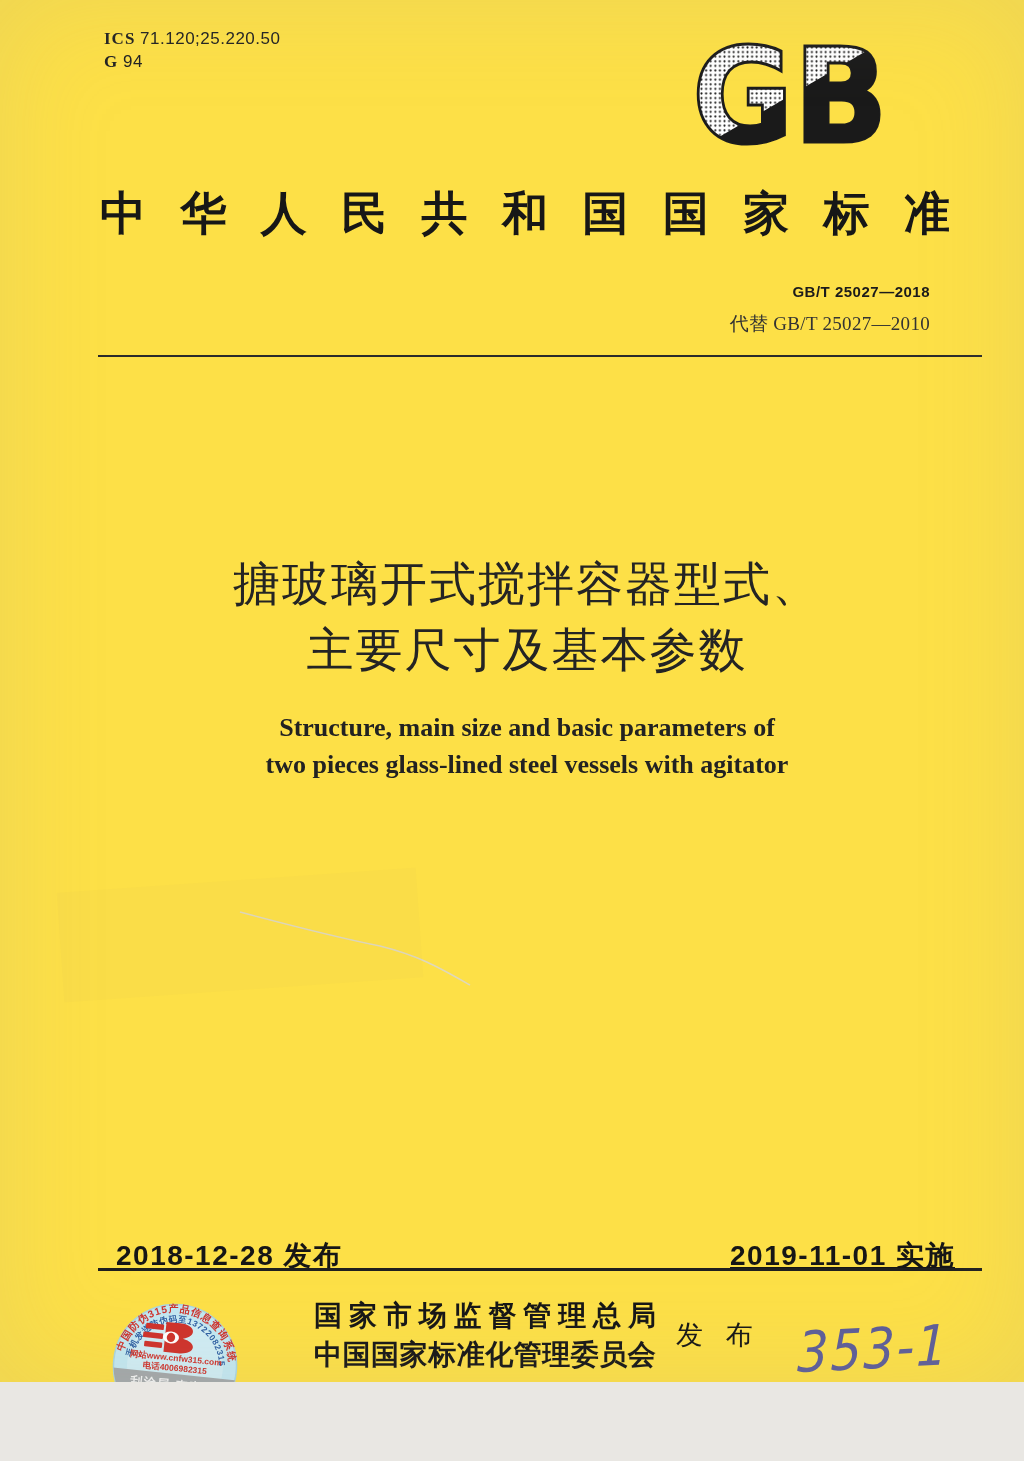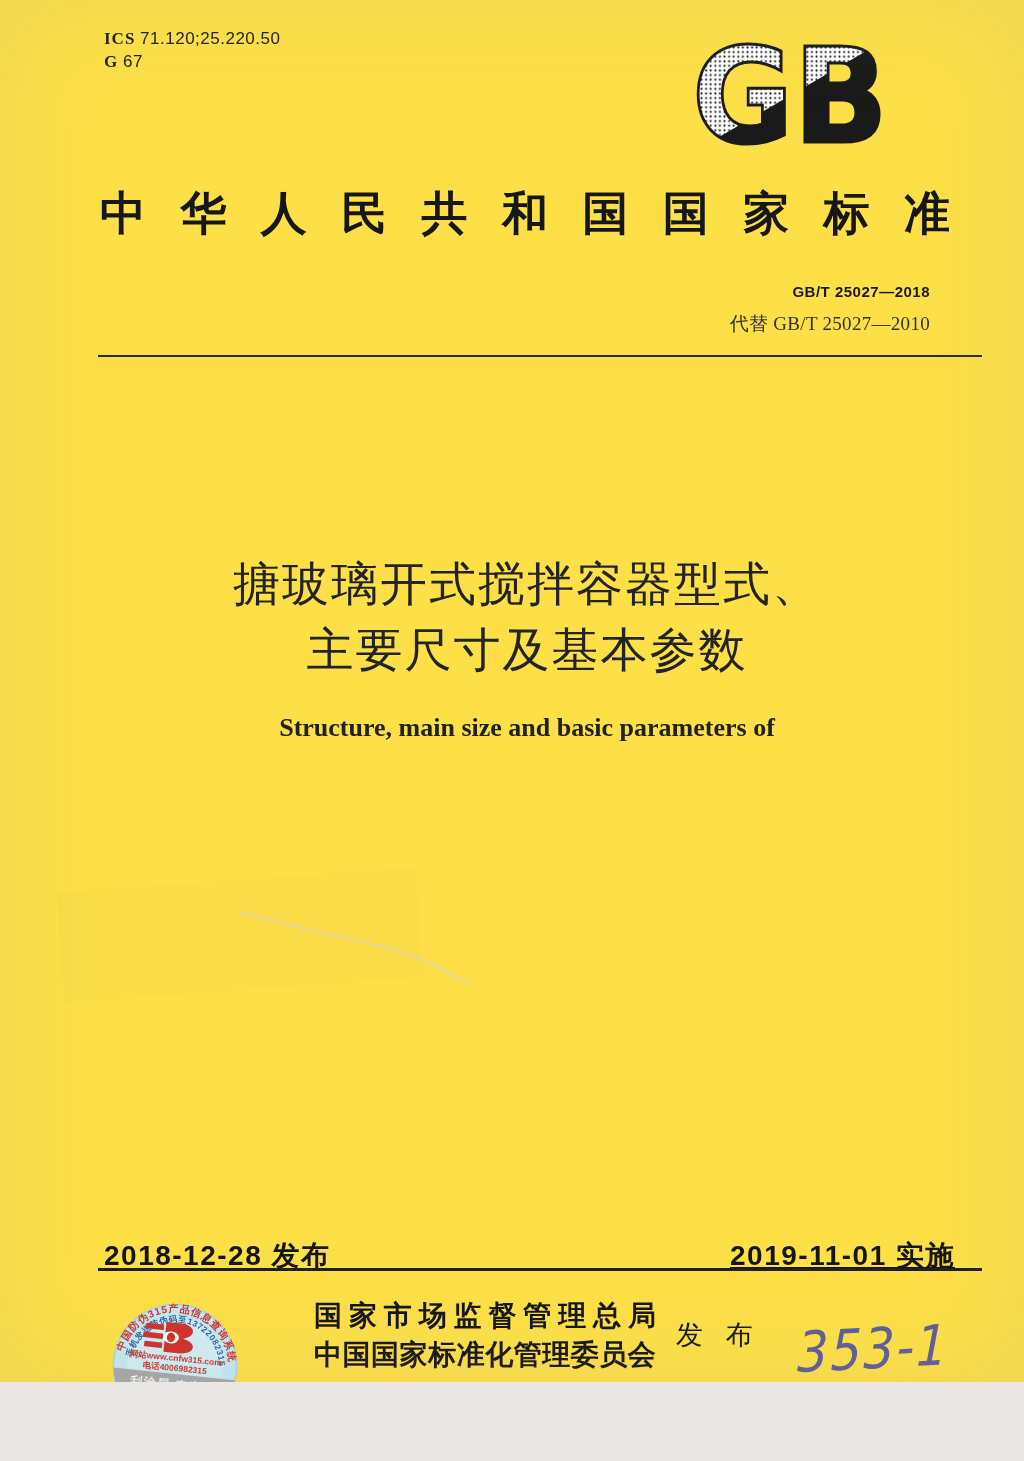--- a/index.html
+++ b/index.html
@@ -34,21 +34,21 @@
   .rule-top{top:355px;height:2px;}
   .rule-bottom{top:1268px;height:3px;background:#1f1f1f;}
 
   .center-col{left:30px;width:994px;text-align:center;}
   .title-zh{font-weight:normal;font-size:47px;letter-spacing:2px;color:#242424;}
   .title-zh.l1{top:553px;}
   .title-zh.l2{top:619px;}
   .title-en{top:709px;font-family:"Liberation Serif","DejaVu Serif",serif;
     font-weight:bold;font-size:26px;line-height:37px;color:#222;}
 
-  .date{top:1237px;font-size:28px;font-weight:bold;letter-spacing:1.5px;color:#161616;}
+  .date{top:1237px;font-size:28px;font-weight:bold;letter-spacing:1.5px;color:#161616;margin-left:12px;}
   .date.issue{left:104px;}
   .date.impl{right:69px;text-decoration:underline;}
 
   .publisher{left:314px;top:1297px;width:342px;
     font-family:"Liberation Serif","DejaVu Serif",serif;
     font-weight:bold;font-size:28px;color:#161616;}
   .publisher .line{height:39px;}
   .publish-label{left:676px;top:1317px;
     font-family:"Liberation Serif","DejaVu Serif",serif;
     font-weight:normal;font-size:27px;color:#161616;word-spacing:16px;}
@@ -69,21 +69,21 @@
 
 <div class="page">
 
   <div class="abs ics">
     <div>
       <span class="lbl">ICS</span>
       <span class="code">71.120;25.220.50</span>
     </div>
     <div>
       <span class="lbl">G</span>
-      <span class="code">67</span>
+      <span class="code">94</span>
     </div>
   </div>
 
   <svg class="abs" style="left:690px;top:36px;" width="202" height="118" viewBox="0 0 202 118">
     <defs>
       <pattern id="gbdots" width="4.6" height="4.6" patternUnits="userSpaceOnUse">
         <rect width="4.6" height="4.6" fill="#ffffff"></rect>
         <circle cx="2.3" cy="2.3" r="1.05" fill="#1c1c1c"></circle>
       </pattern>
       <clipPath id="gbdiag">
@@ -112,20 +112,21 @@
 
   <div class="abs std-num">GB/T 25027—2018</div>
   <div class="abs replaces">代替 GB/T 25027—2010</div>
 
   <div class="abs rule rule-top"></div>
 
   <div class="abs center-col title-zh l1">搪玻璃开式搅拌容器型式、</div>
   <div class="abs center-col title-zh l2">主要尺寸及基本参数</div>
   <div class="abs center-col title-en">
     <div>Structure, main size and basic parameters of</div>
+    <div>two pieces glass-lined steel vessels with agitator</div>
   </div>
 
   <div class="abs date issue">2018-12-28 发布</div>
   <div class="abs date impl">2019-11-01 实施</div>
 
   <div class="abs rule rule-bottom"></div>
 
   <div class="abs publisher">
     <div class="line" data-split="chars">
         <span>国</span>

